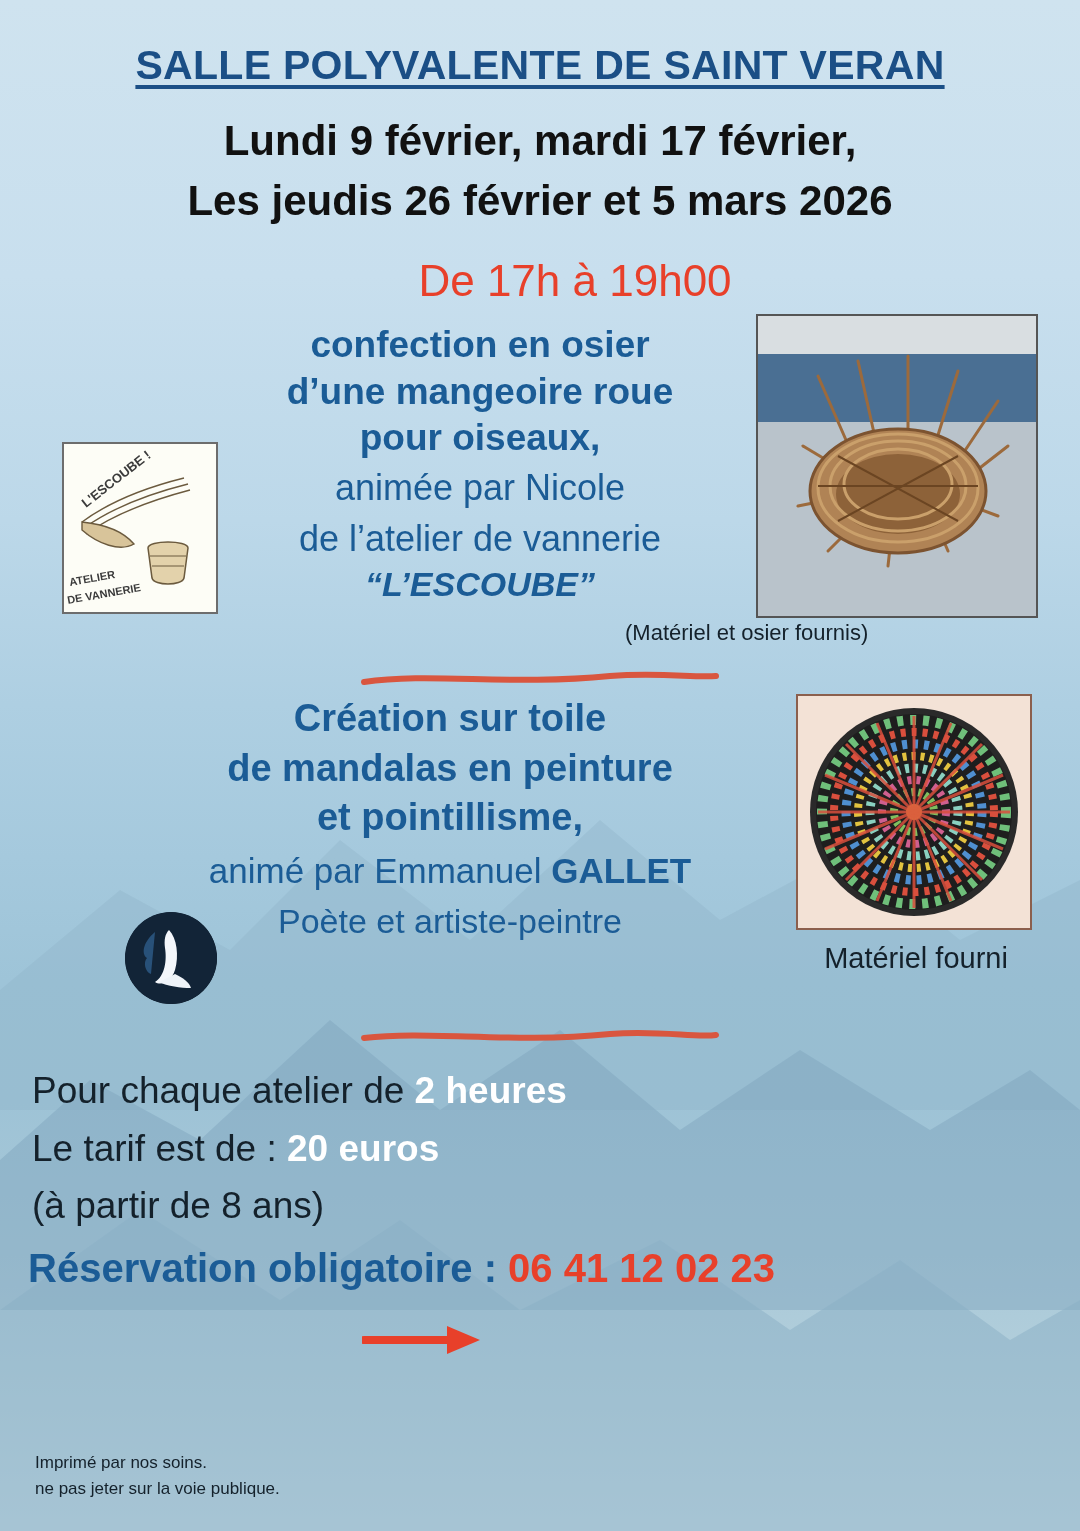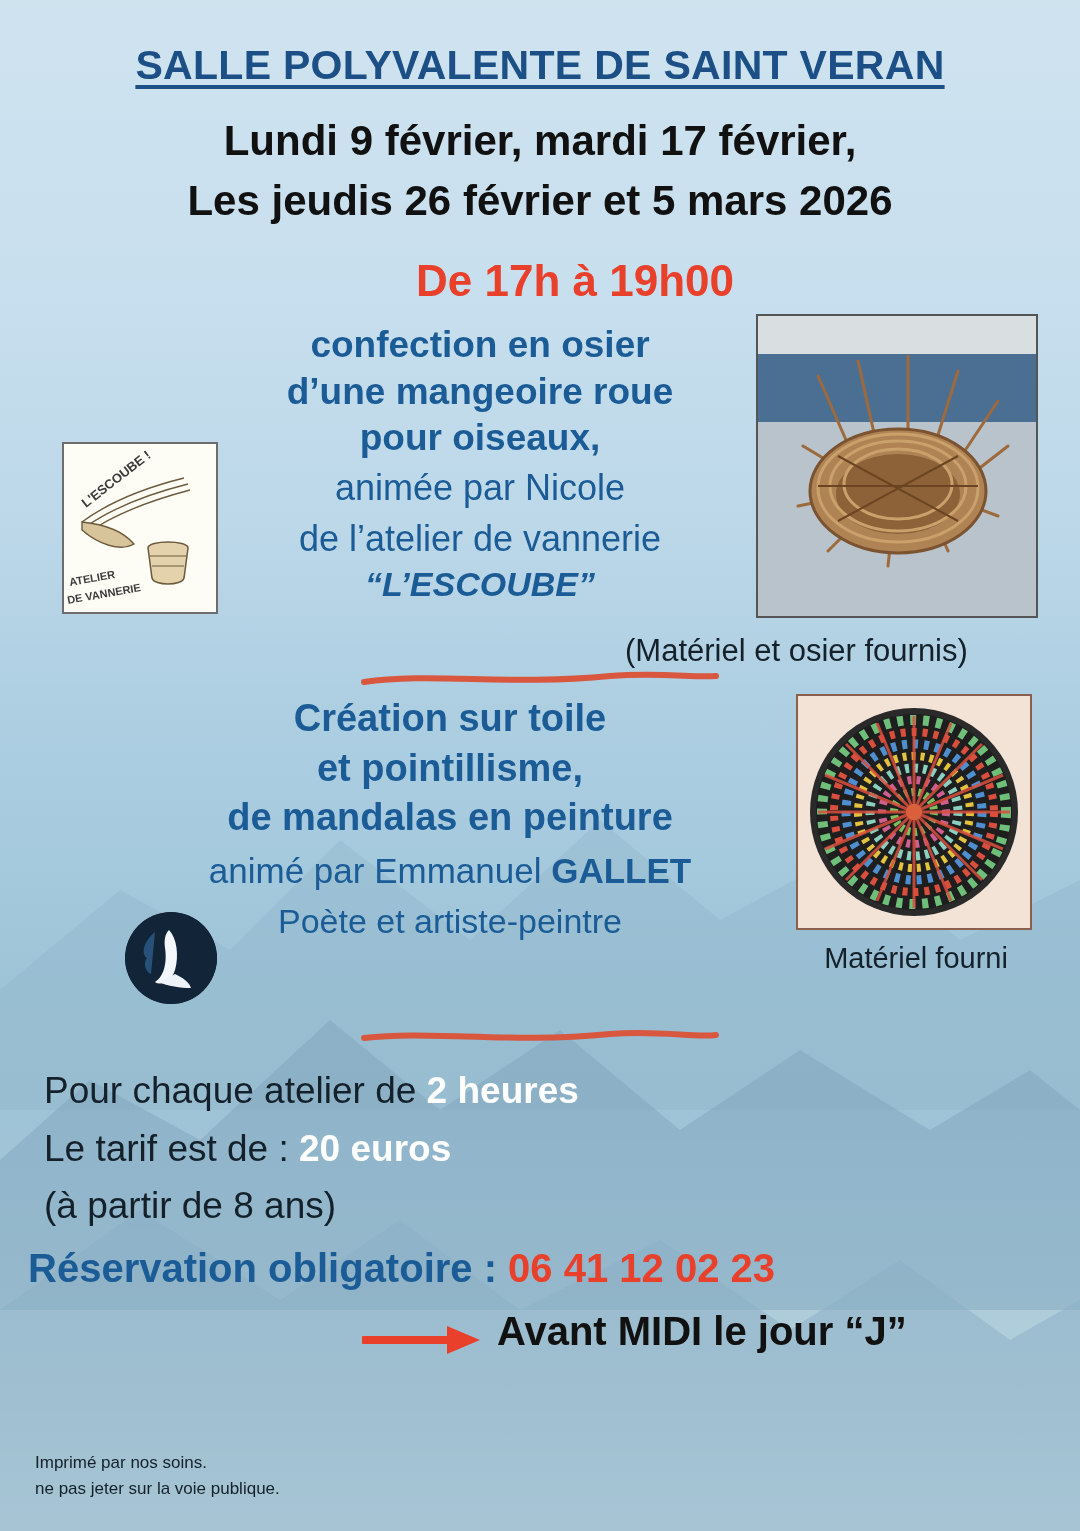--- a/index.html
+++ b/index.html
@@ -58,21 +58,21 @@
     color: #111;
     font-weight: bold;
     font-size: 42px;
     line-height: 1.42;
     margin-top: 22px;
   }
 
   .hours {
     text-align: center;
     color: #e8402a;
-    font-weight: bold;
+    font-weight: normal;
     font-size: 44px;
     margin-top: 26px;
     padding-left: 70px;
   }
 
   
   .block1 {
     position: relative;
     margin-top: 16px;
     height: 340px;
@@ -117,22 +117,22 @@
     top: -8px;
     width: 278px;
     height: 300px;
     border: 2px solid #555;
     overflow: hidden;
     background: #b9c6cf;
   }
   .fourni1 {
     position: absolute;
     left: 625px;
-    top: 311px;
-    font-size: 31px;
+    top: 298px;
+    font-size: 22px;
     color: #14212b;
   }
 
   
   .divider {
     margin: 8px auto 0;
     width: 360px;
     height: 18px;
   }
   .divider.d2 { width: 360px; margin-top: 4px; }
@@ -192,21 +192,21 @@
     width: 92px;
     height: 92px;
     border-radius: 50%;
     background: radial-gradient(circle at 35% 35%, #1b3550 0%, #0a1521 75%);
     overflow: hidden;
   }
 
   
   .pricing {
     margin-top: 16px;
-    padding-left: 44px;
+    padding-left: 32px;
     color: #14212b;
     font-size: 37px;
     line-height: 1.55;
   }
   .pricing .hl {
     color: #ffffff;
     font-weight: bold;
   }
   .reservation {
     padding-left: 28px;
@@ -352,22 +352,22 @@
     <div class="divider">
       <svg viewBox="0 0 360 18" style="width:100%;height:100%;">
         <path d="M4,12 C70,2 150,16 250,6 C300,2 335,8 356,6" stroke="#d9563f" stroke-width="6" fill="none" stroke-linecap="round"></path>
       </svg>
     </div>
 
     <div class="block2">
 
       <div class="b2-text">
         <div class="l-bold">Création sur toile</div>
+        <div class="l-bold">de mandalas en peinture</div>
         <div class="l-bold">et pointillisme,</div>
-        <div class="l-bold">de mandalas en peinture</div>
         <div class="l-reg"><span>animé par Emmanuel </span><b>GALLET</b></div>
         <div class="l-reg2">Poète et artiste-peintre</div>
       </div>
 
       <div class="poet-avatar">
         <svg viewBox="0 0 92 92" style="width:100%;height:100%;">
           <circle cx="46" cy="46" r="46" fill="#122437"></circle>
           <path d="M30,20 C18,30 16,42 22,46 C18,50 20,60 26,62 L30,20 Z" fill="#2e5c8a" opacity="0.8"></path>
           <path d="M44,18 C52,26 54,44 50,58 C46,70 36,74 30,70 C40,64 42,48 40,36 C39,28 40,22 44,18 Z" fill="#f4f7fb"></path>
           <path d="M50,62 C58,66 64,70 66,76 C56,76 42,74 34,70 Z" fill="#eef3f8"></path>
@@ -425,21 +425,20 @@
       <span>Réservation obligatoire : </span><span class="phone">06 41 12 02 23</span>
     </div>
 
     <div class="lastline">
       <div class="arrow">
         <svg viewBox="0 0 122 34" style="width:100%;height:100%;">
           <path d="M2,17 L92,17" stroke="#e8402a" stroke-width="8" stroke-linecap="round"></path>
           <path d="M85,3 L118,17 L85,31 Z" fill="#e8402a"></path>
         </svg>
       </div>
-      <div class="avant">Avant MIDI le jour “J”</div>
     </div>
 
     <div class="footer">
       <div>Imprimé par nos soins.</div>
       <div>ne pas jeter sur la voie publique.</div>
     </div>
 
   </div>
 </div>
 

